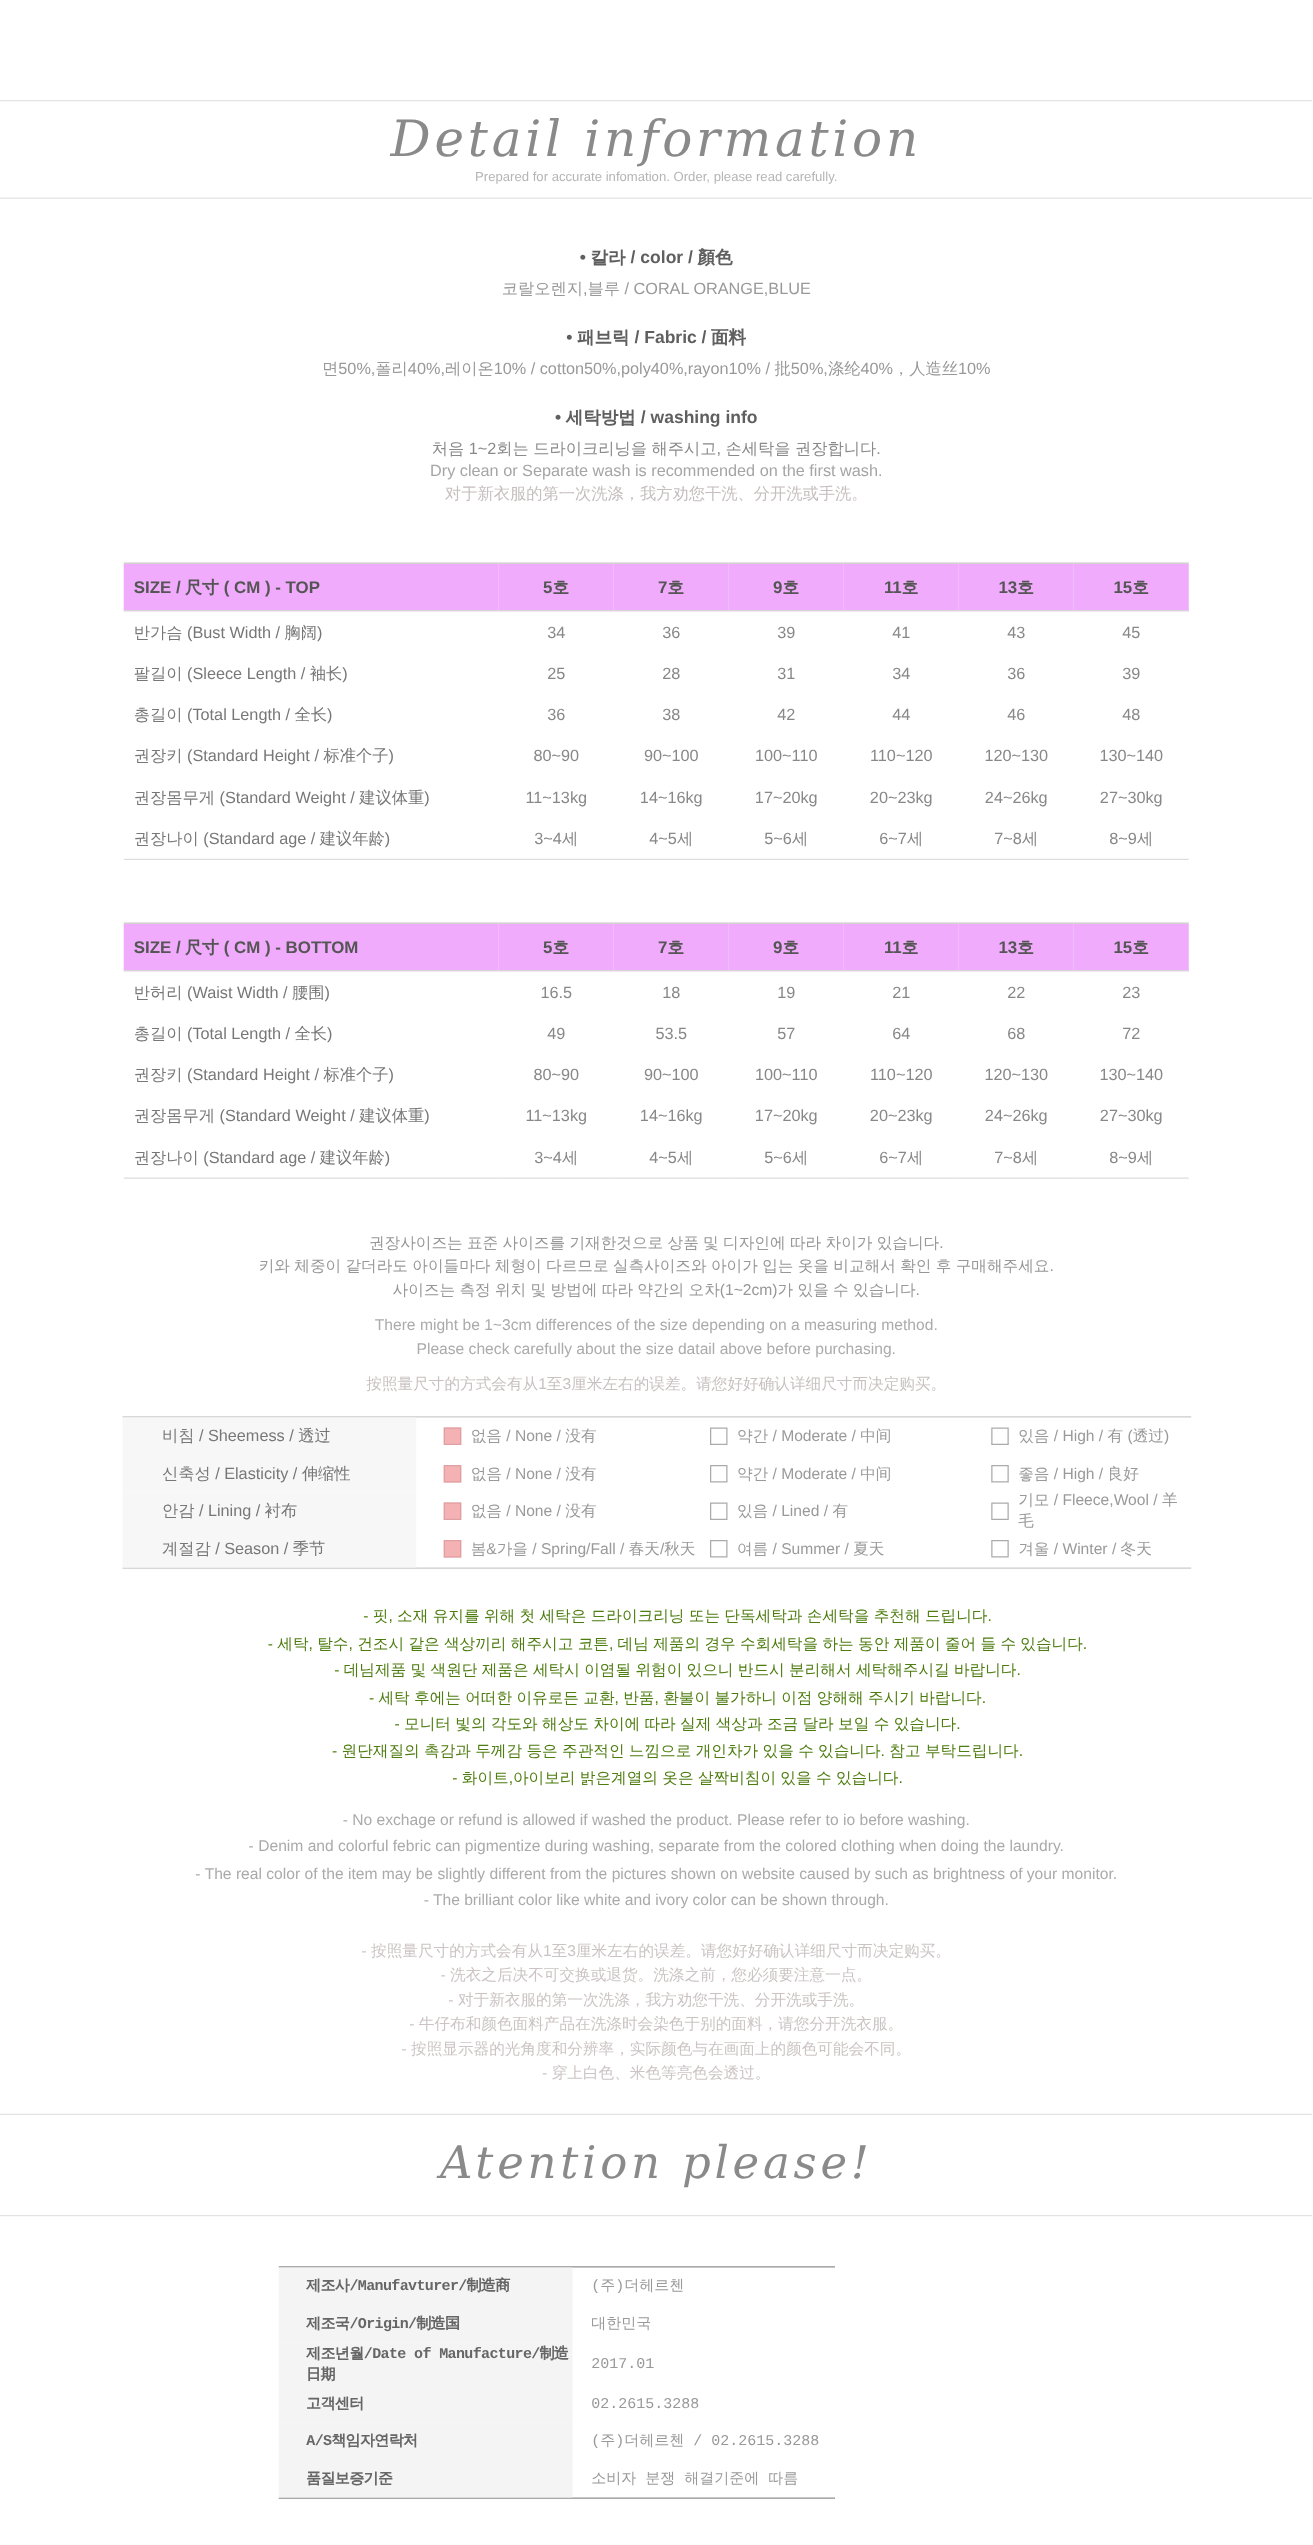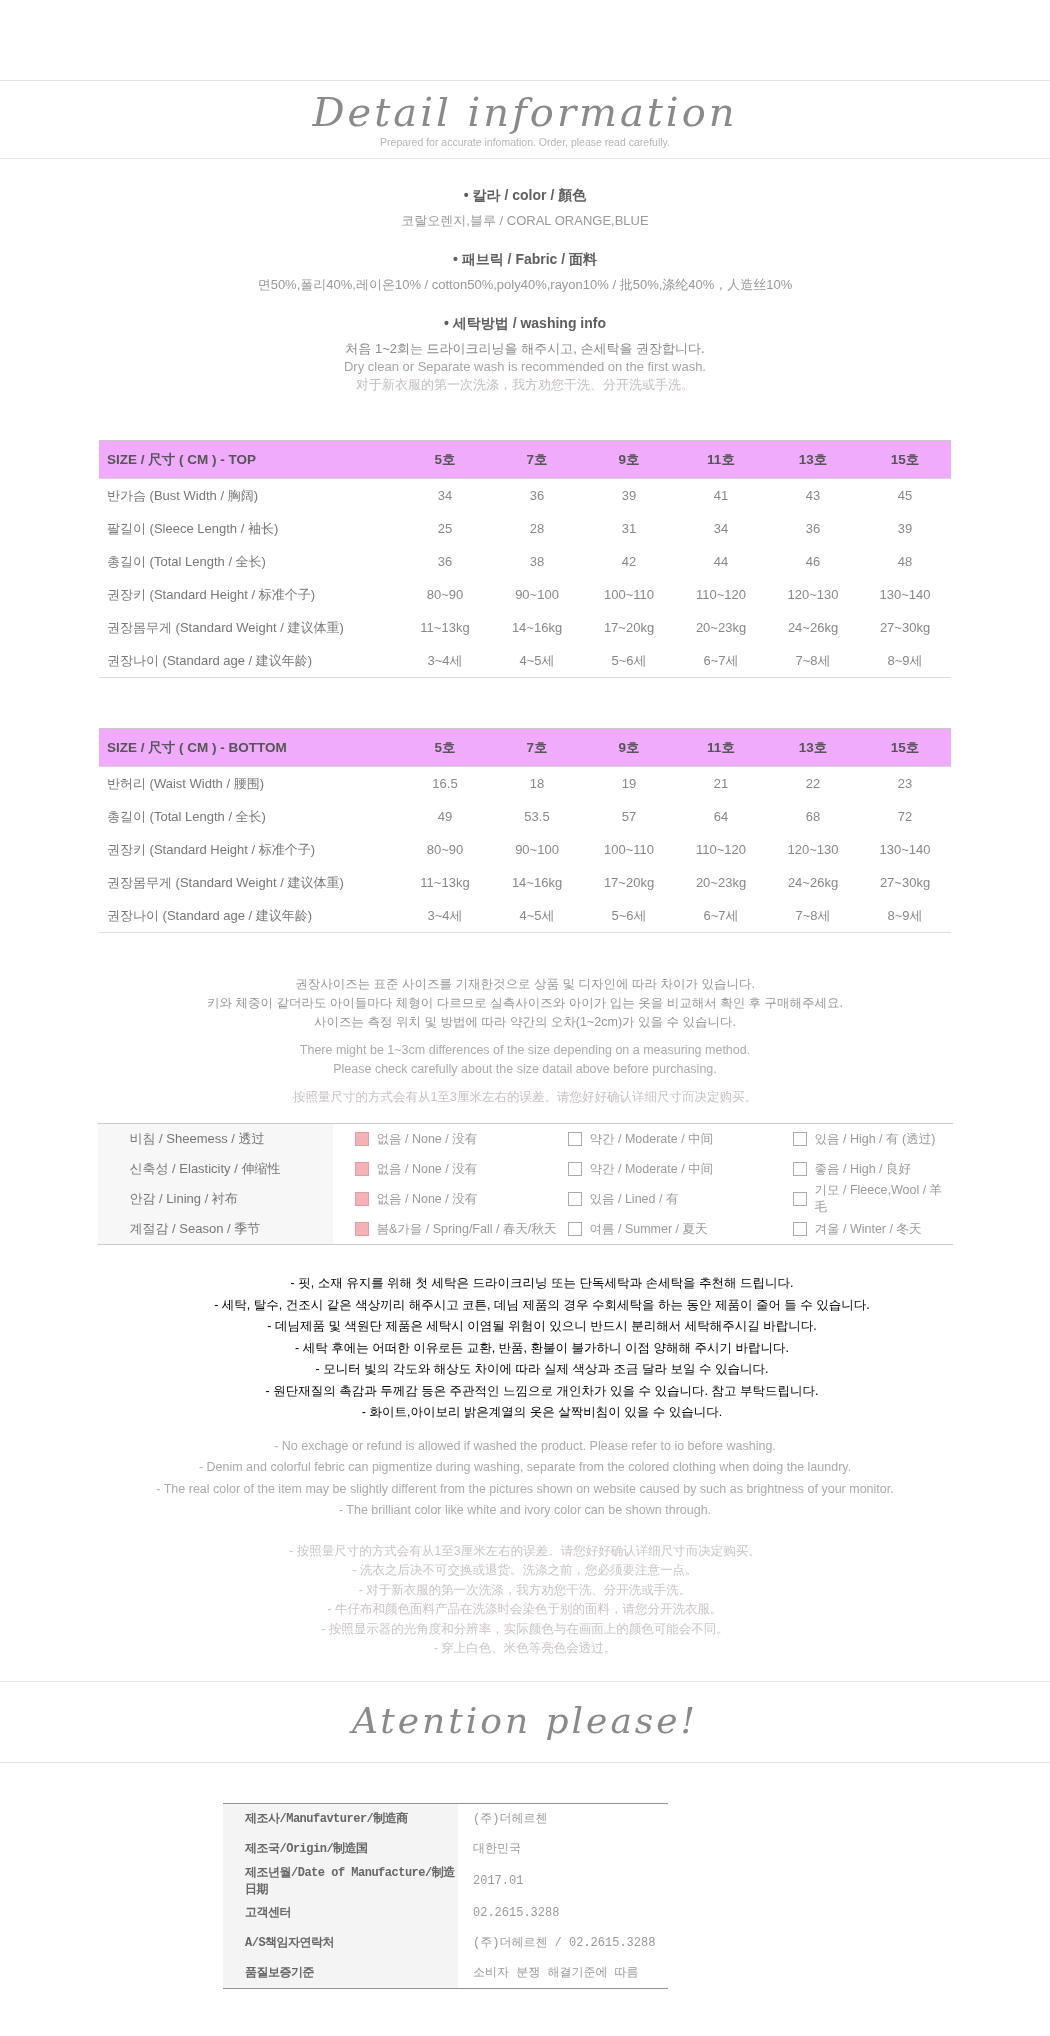--- a/index.html
+++ b/index.html
@@ -12,21 +12,21 @@
   .script-title{font-family:"DejaVu Serif","Liberation Serif",serif;font-style:italic;font-weight:normal;
     font-size:40px;line-height:46px;color:#8a8a8a;letter-spacing:3px;margin:0;}
   .band-sub{font-size:10.5px;color:#b5b5b5;margin-top:1px;}
   .attention-band{border-top:1px solid #e3e3e3;border-bottom:1px solid #e3e3e3;text-align:center;padding:16px 0 18px;margin-top:22px;}
   .attention-band .script-title{font-size:36px;}
 
   
   .info-block{text-align:center;}
   .info-title{font-size:14px;color:#5f5f5f;font-weight:600;}
   .info-value{font-size:13px;color:#999;margin-top:7px;line-height:17px;}
-  .mt26{margin-top:28px;} .mt22{margin-top:22px;}
+  .mt26{margin-top:38px;} .mt22{margin-top:22px;}
   .wash-ko{font-size:13px;color:#8a8a8a;margin-top:7px;line-height:18px;}
   .wash-en{font-size:13px;color:#a5a5a5;line-height:18px;}
   .wash-zh{font-size:13px;color:#c6bebe;line-height:18px;}
 
   
   table.size-table{width:852px;margin:0 auto;border-collapse:collapse;table-layout:fixed;border-bottom:1px solid #ddd;}
   table.size-table.top{margin-top:46px;}
   table.size-table.bottom{margin-top:50px;}
   .size-table thead th{background:#f0abfc;border-top:1px solid #c8c8c8;border-bottom:1px solid #d6d6d6;
     height:35px;font-size:13.5px;color:#555;font-weight:600;text-align:center;}
@@ -48,21 +48,21 @@
     box-sizing:border-box;font-size:13px;color:#777;}
   .attr-opt{display:flex;align-items:center;font-size:12.5px;color:#9a9a9a;box-sizing:border-box;}
   .attr-opt .cb{display:inline-block;width:12px;height:12px;border:1px solid #ababab;background:#fff;margin-right:8px;flex:none;}
   .attr-opt .cb.checked{background:#f5b2b5;border-color:#dfa0a3;}
   .opt1{width:235px;padding-left:22px;}
   .opt2{width:225px;}
   .opt3{flex:1;}
 
   
   .care{text-align:center;}
-  .care-ko{margin-top:28px;font-size:12.5px;color:#000000;line-height:21.5px;margin-left:34px;}
+  .care-ko{margin-top:28px;font-size:12.5px;color:#4d7c0f;line-height:21.5px;margin-left:34px;}
   .care-en{margin-top:12px;font-size:12.5px;color:#aaaaaa;line-height:21.5px;}
   .care-zh{margin-top:20px;font-size:12.5px;color:#ccc4c4;line-height:19.5px;}
 
   
   .mf-table{width:445px;margin:40px 0 0 223px;border-top:1px solid #8f8f8f;border-bottom:1px solid #8f8f8f;}
   .mf-row{display:flex;align-items:stretch;min-height:30px;}
   .mf-label{width:235px;background:#f4f4f4;display:flex;align-items:center;padding-left:22px;box-sizing:border-box;
     font-family:"Liberation Mono","DejaVu Sans Mono",monospace;font-size:12px;font-weight:bold;color:#666;letter-spacing:-0.5px;}
   .mf-value{display:flex;align-items:center;padding-left:15px;
     font-family:"Liberation Mono","DejaVu Sans Mono",monospace;font-size:12px;color:#999;}

